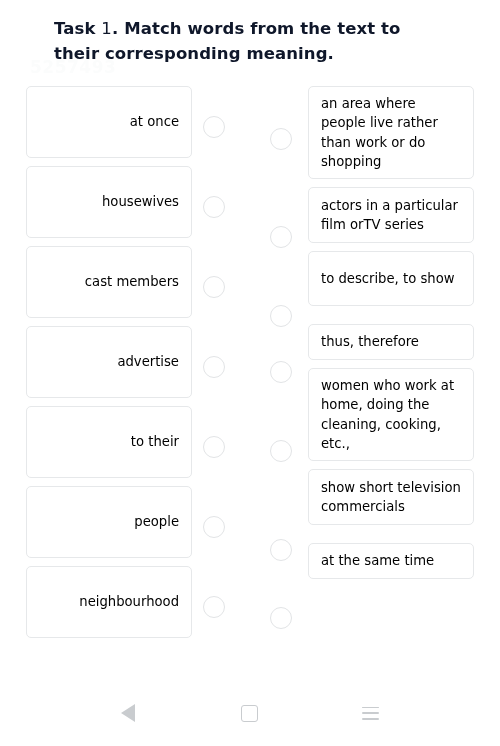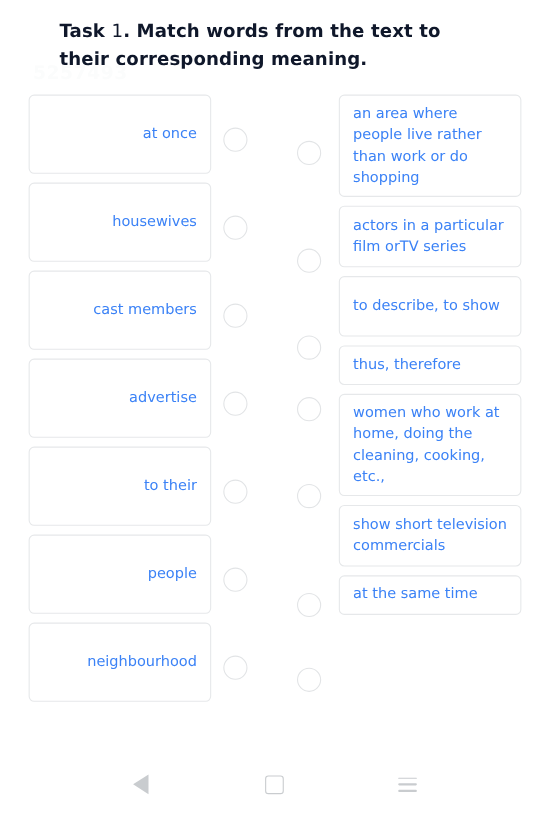--- a/index.html
+++ b/index.html
@@ -67,29 +67,29 @@
   .card {
     box-sizing: border-box;
     border: 1px solid #e6e8ea;
     border-radius: 5px;
     background: #ffffff;
     display: flex;
     align-items: center;
     padding: 6px 12px;
     font-size: 13.2px;
     line-height: 19.5px;
-    color: #3b82f6;
+    color: #000000;
   }
   .card-text { display: block; }
 
   
   .col-left .card { height: 72px; justify-content: flex-end; }
 
   
-  .col-right .card.h1 { height: 36px; }
+  .col-right .card.h1 { height: 36px; margin-top: 10px; }
   .col-right .card.h2 { height: 55px; }
   .col-right .card.h3 { height: 56px; }
   .col-right .card.h4 { height: 93px; }
 
   
   .dots {
     position: absolute;
     top: 0;
     width: 26px;
   }

